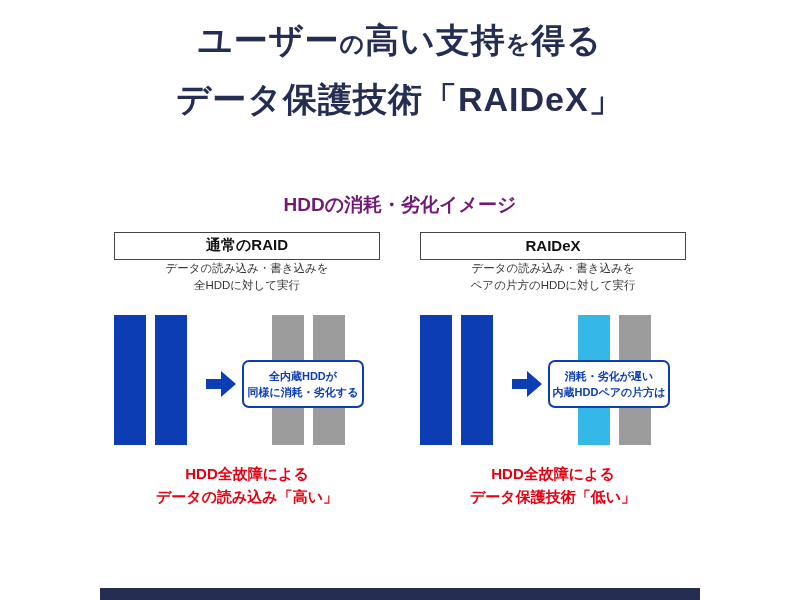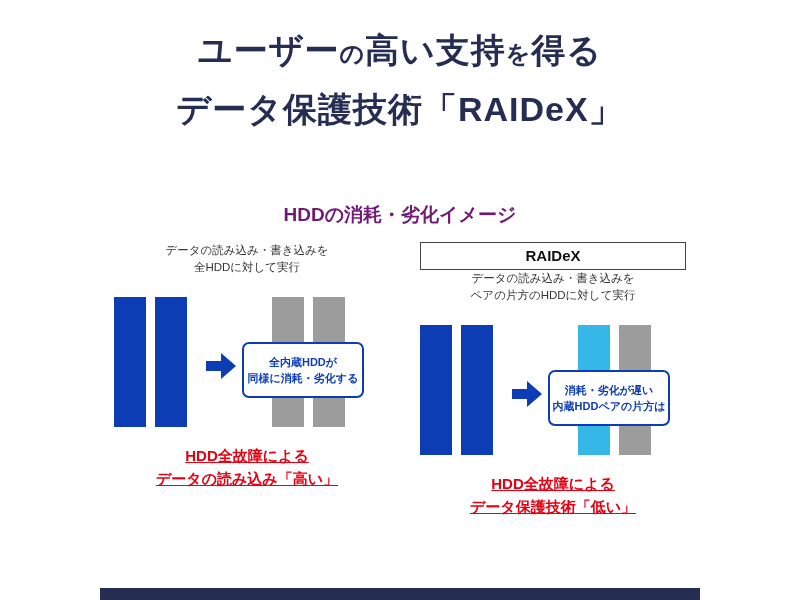--- a/index.html
+++ b/index.html
@@ -10,21 +10,21 @@
   }
   .page {
     position:relative;
     width:800px; height:600px;
     background:#ffffff;
     overflow:hidden;
   }
   
   .title {
     text-align:center;
-    padding-top:30px;
+    padding-top:20px;
     color:var(--title-navy,#252e52);
     font-weight:bold;
   }
   .title-line1 { font-size:34px; line-height:1.2; letter-spacing:1px; }
   .title-line1 .small { font-size:24px; }
   .title-line2 { font-size:34px; line-height:1.2; margin-top:18px; letter-spacing:1px; }
   
   .section-heading {
     margin-top:72px;
     text-align:center;
@@ -72,39 +72,38 @@
   .arrow {
     position:absolute;
     left:92px; top:56px;
     width:30px; height:26px;
     display:block;
   }
   .arrow svg path { fill:var(--bar-blue,#0c3db4); }
   .callout {
     position:absolute;
     left:128px; top:45px;
-    width:122px; height:56px;
+    width:122px; height:48px;
     background:#ffffff;
     border:2px solid var(--callout-blue,#0c3db4);
     border-radius:7px;
     color:var(--callout-blue,#0c3db4);
     font-size:11px; font-weight:bold;
     line-height:1.5;
     text-align:center;
     display:flex; flex-direction:column; justify-content:center;
     z-index:2;
   }
   .risk {
     margin-top:14px;
     text-align:center;
     font-size:15px;
     font-weight:bold;
     color:var(--risk-red,#e60012);
     line-height:1.5;
-    text-decoration:underline;
   }
   .footer-bar {
     position:absolute;
     left:100px; bottom:0;
     width:600px; height:12px;
     background:var(--footer-navy,#252e52);
   }
 </style>
 </head>
 <body>
@@ -116,20 +115,21 @@
       <span class="big">ユーザー</span><span class="small">の</span><span class="big">高い支持</span><span class="small">を</span><span class="big">得る</span>
     </div>
     <div class="title-line2">データ保護技術「RAIDeX」</div>
   </div>
 
   <div class="section-heading">HDDの消耗・劣化イメージ</div>
 
   <div class="panels">
 
     <div class="panel">
+      <div class="panel-header">通常のRAID</div>
       <div class="panel-desc">
         <div>データの読み込み・書き込みを</div>
         <div>全HDDに対して実行</div>
       </div>
       <div class="diagram">
         <div class="bar pos0" style="background: rgb(12, 61, 180);"></div>
         <div class="bar pos1" style="background: rgb(12, 61, 180);"></div>
         <div class="bar pos2" style="background: rgb(156, 156, 156);"></div>
         <div class="bar pos3" style="background: rgb(156, 156, 156);"></div>
         <span class="arrow">

